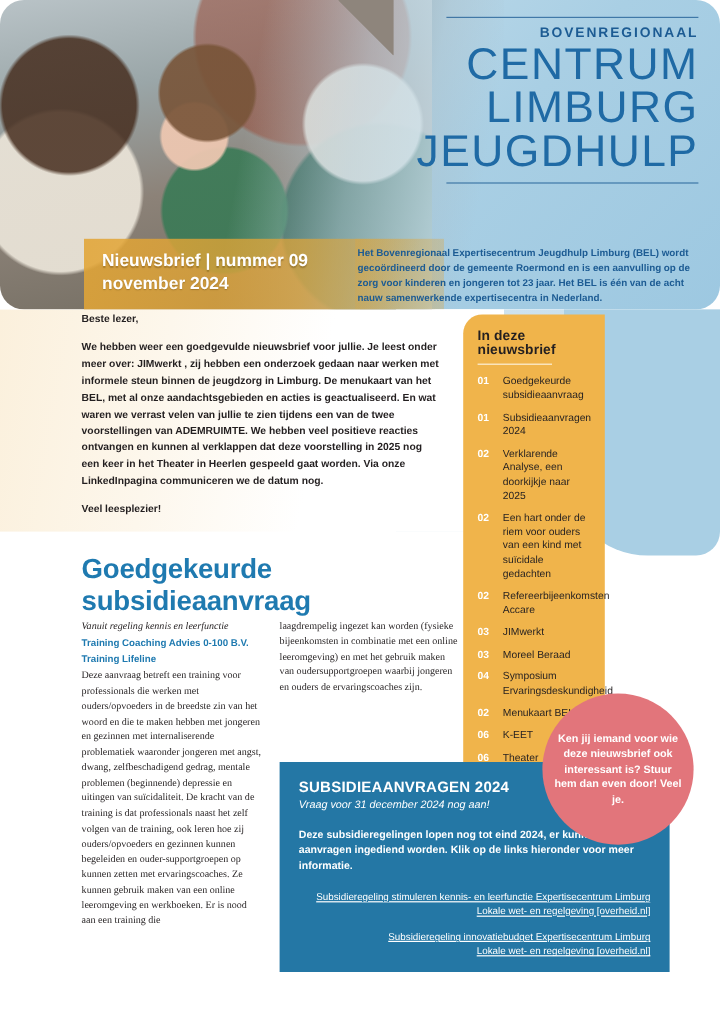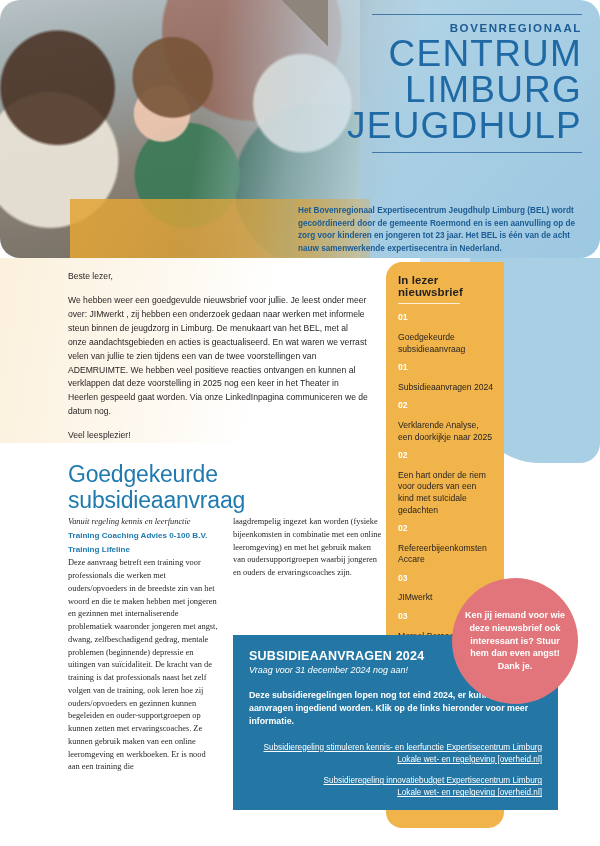--- a/index.html
+++ b/index.html
@@ -84,49 +84,49 @@
   }
   .intro-bg:after{
     content:"";position:absolute;right:0;top:0;width:140px;height:185px;
     background:linear-gradient(112deg, rgba(255,255,255,0) 38%, rgba(255,255,255,1) 39%);
   }
   .intro-blue{
     position:absolute;left:330px;top:0;width:270px;height:185px;
     background:linear-gradient(120deg, rgba(255,255,255,1) 0%, rgba(255,255,255,1) 18%, #cfe3ef 19%, #bcd9e9 100%);
   }
   .intro-text{
-    position:absolute;left:68px;top:12px;width:300px;
-    color:#231f20;font-size:8.6px;line-height:1.62;font-weight:400;
+    position:absolute;left:68px;top:1px;width:300px;
+    color:#231f20;font-size:8.6px;line-height:1.62;font-weight:700;
   }
   .intro-text p{margin:0 0 10px 0;}
   .intro-text p:last-child{margin-bottom:16px;}
 
   
   .toc-blueshape{
     position:absolute;left:470px;top:258px;width:130px;height:205px;
     background:#a9cfe4;border-bottom-left-radius:70px;border-bottom-right-radius:20px;
   }
   .toc{
     position:absolute;left:386px;top:262px;width:118px;
     background:#f0b44b;border-top-left-radius:16px;border-bottom-left-radius:16px;
     border-bottom-right-radius:16px;
     padding:12px 10px 14px 12px;box-sizing:border-box;
   }
   .toc h3{
     margin:0 0 5px 0;font-size:11.5px;font-weight:700;color:#231f20;letter-spacing:.1px;
   }
   .toc .hr{height:1.4px;width:62px;background:#fdf0d8;margin-bottom:8px;}
-  .toc-item{display:flex;gap:8px;margin-bottom:7px;align-items:flex-start;flex-direction:column;}
+  .toc-item{display:flex;gap:8px;margin-bottom:7px;align-items:flex-start;}
   .toc-num{font-size:8.6px;font-weight:700;color:#ffffff;min-width:13px;line-height:1.35;}
   .toc-label{font-size:8.6px;font-weight:400;color:#231f20;line-height:1.35;}
 
   
   .article-h{
     position:absolute;left:68px;top:462px;width:300px;
-    color:#1f7ab0;font-size:23px;font-weight:400;line-height:1.12;letter-spacing:-.2px;
+    color:#1f7ab0;font-size:23px;font-weight:700;line-height:1.12;letter-spacing:-.2px;
   }
   .article-cols{position:absolute;left:68px;top:516px;width:320px;}
   .col{position:absolute;top:0;width:150px;font-family:"Liberation Serif", serif;
        font-size:8.4px;line-height:1.52;color:#231f20;text-align:left;}
   .col.left{left:0;}
   .col.right{left:165px;}
   .col .lede{font-style:italic;margin:0;}
   .col .linkline{
     font-family:"Liberation Sans", sans-serif;font-weight:700;
     color:#1f7ab0;font-size:8.1px;line-height:1.45;margin:1px 0 2px 0;
@@ -169,36 +169,40 @@
       <div class="big">CENTRUM</div>
       <div class="big">LIMBURG</div>
       <div class="big">JEUGDHULP</div>
       <div class="rule bottom"></div>
     </div>
   </div>
 
   <div class="band">
     <div class="band-left"></div>
     <div class="band-left-cut"></div>
+    <div class="band-title">
+      <div>Nieuwsbrief | nummer 09</div>
+      <div>november 2024</div>
+    </div>
     <div class="band-right">Het Bovenregionaal Expertisecentrum Jeugdhulp Limburg (BEL) wordt gecoördineerd door de gemeente Roermond en is een aanvulling op de zorg voor kinderen en jongeren tot 23 jaar. Het BEL is één van de acht nauw samenwerkende expertisecentra in Nederland.</div>
   </div>
 
   <div class="intro-wrap">
     <div class="intro-blue"></div>
     <div class="intro-bg"></div>
     <div class="intro-text">
       <p>Beste lezer,</p>
       <p>We hebben weer een goedgevulde nieuwsbrief voor jullie. Je leest onder meer over: JIMwerkt , zij hebben een onderzoek gedaan naar werken met informele steun binnen de jeugdzorg in Limburg. De menukaart van het BEL, met al onze aandachtsgebieden en acties is geactualiseerd. En wat waren we verrast velen van jullie te zien tijdens een van de twee voorstellingen van ADEMRUIMTE. We hebben veel positieve reacties ontvangen en kunnen al verklappen dat deze voorstelling in 2025 nog een keer in het Theater in Heerlen gespeeld gaat worden. Via onze LinkedInpagina communiceren we de datum nog.</p>
       <p>Veel leesplezier!</p>
     </div>
   </div>
 
   <div class="toc-blueshape"></div>
   <div class="toc">
-    <h3>In lezer nieuwsbrief</h3>
+    <h3>In deze nieuwsbrief</h3>
     <div class="hr"></div>
     <div id="toc-list">
         <div class="toc-item">
           <span class="toc-num">01</span>
           <span class="toc-label">Goedgekeurde subsidieaanvraag</span>
         </div>
         <div class="toc-item">
           <span class="toc-num">01</span>
           <span class="toc-label">Subsidieaanvragen 2024</span>
         </div>
@@ -252,21 +256,21 @@
       <div class="linkline">Training Coaching Advies 0-100 B.V.</div>
       <div class="linkline">Training Lifeline</div>
       <p>Deze aanvraag betreft een training voor professionals die werken met ouders/opvoeders in de breedste zin van het woord en die te maken hebben met jongeren en gezinnen met internaliserende problematiek waaronder jongeren met angst, dwang, zelfbeschadigend gedrag, mentale problemen (beginnende) depressie en uitingen van suïcidaliteit. De kracht van de training is dat professionals naast het zelf volgen van de training, ook leren hoe zij ouders/opvoeders en gezinnen kunnen begeleiden en ouder-supportgroepen op kunnen zetten met ervaringscoaches. Ze kunnen gebruik maken van een online leeromgeving en werkboeken. Er is nood aan een training die</p>
     </div>
     <div class="col right">
       <p>laagdrempelig ingezet kan worden (fysieke bijeenkomsten in combinatie met een online leeromgeving) en met het gebruik maken van oudersupportgroepen waarbij jongeren en ouders de ervaringscoaches zijn.</p>
     </div>
   </div>
 
   <div class="circle">
-    <span>Ken jij iemand voor wie deze nieuwsbrief ook interessant is? Stuur hem dan even angst! Dank je.</span>
+    <span>Ken jij iemand voor wie deze nieuwsbrief ook interessant is? Stuur hem dan even door! Veel je.</span>
   </div>
 
   <div class="subs">
     <h4>SUBSIDIEAANVRAGEN 2024</h4>
     <p class="sub">Vraag voor 31 december 2024 nog aan!</p>
     <p class="body">Deze subsidieregelingen lopen nog tot eind 2024, er kunnen nog aanvragen ingediend worden. Klik op de links hieronder voor meer informatie.</p>
     <div class="links">
       <div class="grp">
         <a href="#">Subsidieregeling stimuleren kennis- en leerfunctie Expertisecentrum Limburg</a>
         <a href="#">Lokale wet- en regelgeving [overheid.nl]</a>

